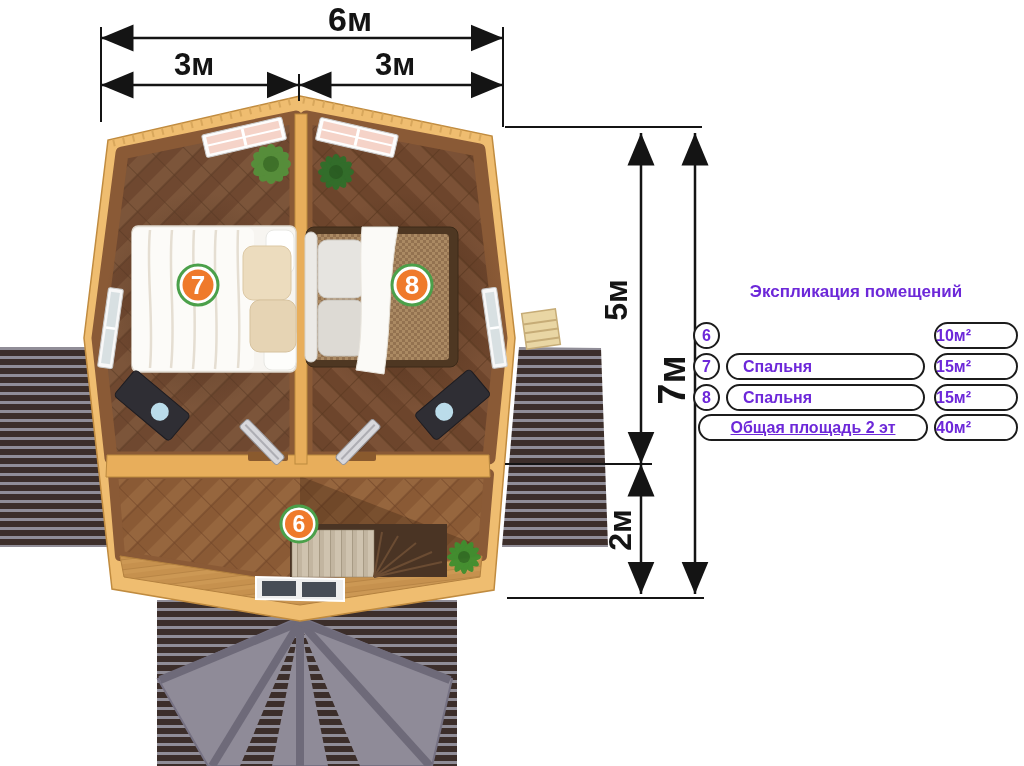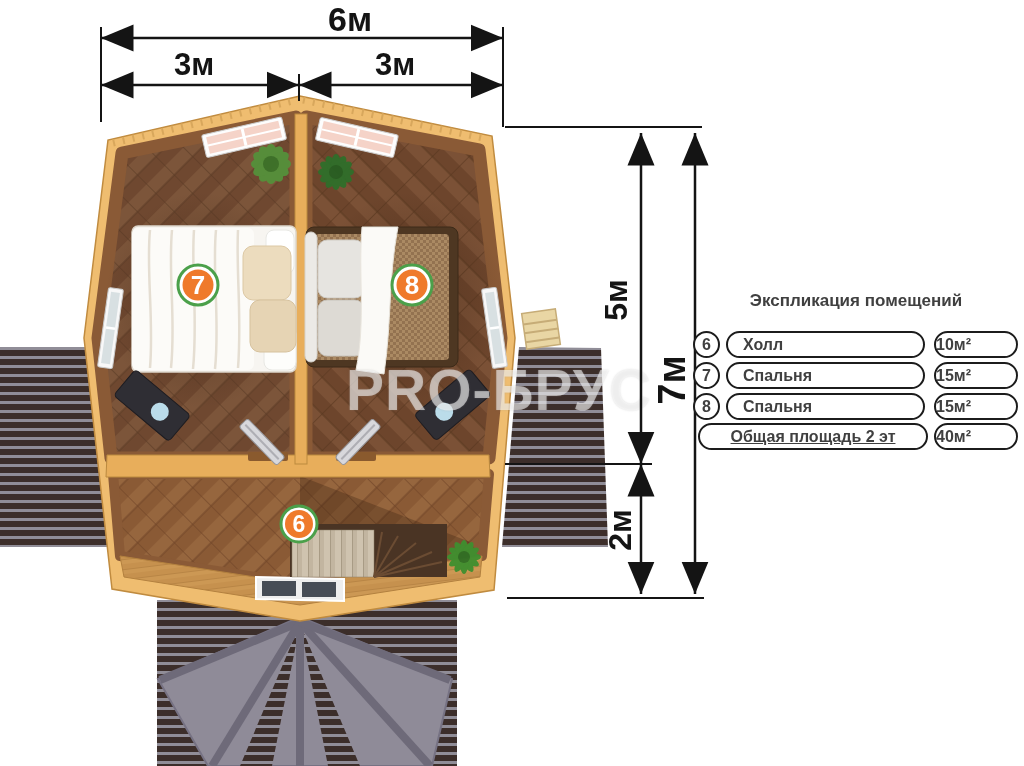--- a/index.html
+++ b/index.html
@@ -7,21 +7,21 @@
   .stage{position:absolute;left:0;top:0;width:1024px;height:766px;background:#fff;}
   svg.layer{position:absolute;left:0;top:0;}
   #scene{z-index:1;}
   .watermark{position:absolute;left:346px;top:357px;z-index:2;font-size:57px;font-weight:bold;
     letter-spacing:1px;color:rgba(255,255,255,0.55);text-shadow:0 0 2px rgba(150,150,150,0.35);
     white-space:nowrap;user-select:none;}
   #dims{z-index:3;pointer-events:none;}
   .dim-label{position:absolute;z-index:4;font-weight:bold;color:#141414;white-space:nowrap;
     transform:translate(-50%,-50%);line-height:1;}
   .dim-label.rot{transform:translate(-50%,-50%) rotate(-90deg);}
-  .legend{position:absolute;left:688px;top:282px;width:336px;height:160px;z-index:4;color:#404040;margin-top:9px;}
+  .legend{position:absolute;left:688px;top:282px;width:336px;height:160px;z-index:4;color:#6d28d9;}
   .legend-title{position:absolute;left:0;top:0;width:100%;text-align:center;font-size:17px;font-weight:bold;}
   .legend-row{position:absolute;left:0;width:100%;height:27px;}
   .lg-circle{position:absolute;left:5px;top:0;width:27px;height:27px;border:2px solid #1c1c1c;border-radius:50%;
     box-sizing:border-box;text-align:center;line-height:23px;font-size:16px;font-weight:bold;background:#fff;}
   .lg-pill{position:absolute;top:0;height:27px;border:2px solid #1c1c1c;border-radius:14px;background:#fff;
     box-sizing:border-box;font-size:16px;font-weight:bold;line-height:23px;}
   .lg-name{left:38px;width:199px;padding-left:15px;}
   .lg-area{left:246px;width:84px;text-align:left;}
   .lg-total{left:10px;width:230px;text-align:center;padding-left:0;text-decoration:underline;}
 </style>
@@ -240,21 +240,20 @@
     <circle cx="412" cy="285" r="15.5" fill="#ef7a2b"></circle>
     <text x="412" y="294" text-anchor="middle" font-size="26" font-weight="bold" fill="#ffffff">8</text>
   </g>
   <g>
     <circle cx="299" cy="524" r="18" fill="#ffffff" stroke="#4ba04a" stroke-width="3"></circle>
     <circle cx="299" cy="524" r="14" fill="#ef7a2b"></circle>
     <text x="299" y="532" text-anchor="middle" font-size="23" font-weight="bold" fill="#ffffff">6</text>
   </g>
 </svg>
 
-<div class="watermark">PRO-БРУС</div>
 
 <svg id="dims" class="layer" width="1024" height="766" viewBox="0 0 1024 766">
   <defs>
     <marker id="ah" viewBox="0 0 12 10" refX="12" refY="5" markerWidth="13" markerHeight="11" orient="auto-start-reverse">
       <path d="M0,0 L12,5 L0,10 Z" fill="#141414"></path>
     </marker>
   </defs>
   <g stroke="#141414" stroke-width="2">
     <line x1="101" y1="27" x2="101" y2="122"></line>
     <line x1="503" y1="27" x2="503" y2="127"></line>
@@ -278,21 +277,20 @@
 <div class="dim-label" style="left:395px;top:64px;font-size:31px;">3м</div>
 <div class="dim-label rot" style="left:616px;top:300px;font-size:32px;">5м</div>
 <div class="dim-label rot" style="left:620px;top:530px;font-size:32px;">2м</div>
 <div class="dim-label rot" style="left:672px;top:380px;font-size:38px;">7м</div>
 
 <div class="legend">
   <div class="legend-title">Экспликация помещений</div>
 
   <div class="legend-row" style="top:40px;">
     <div class="lg-circle">6</div>
-    <div class="lg-pill lg-name">Холл</div>
     <div class="lg-pill lg-area">10м²</div>
   </div>
 
   <div class="legend-row" style="top:71px;">
     <div class="lg-circle">7</div>
     <div class="lg-pill lg-name">Спальня</div>
     <div class="lg-pill lg-area">15м²</div>
   </div>
 
   <div class="legend-row" style="top:102px;">

